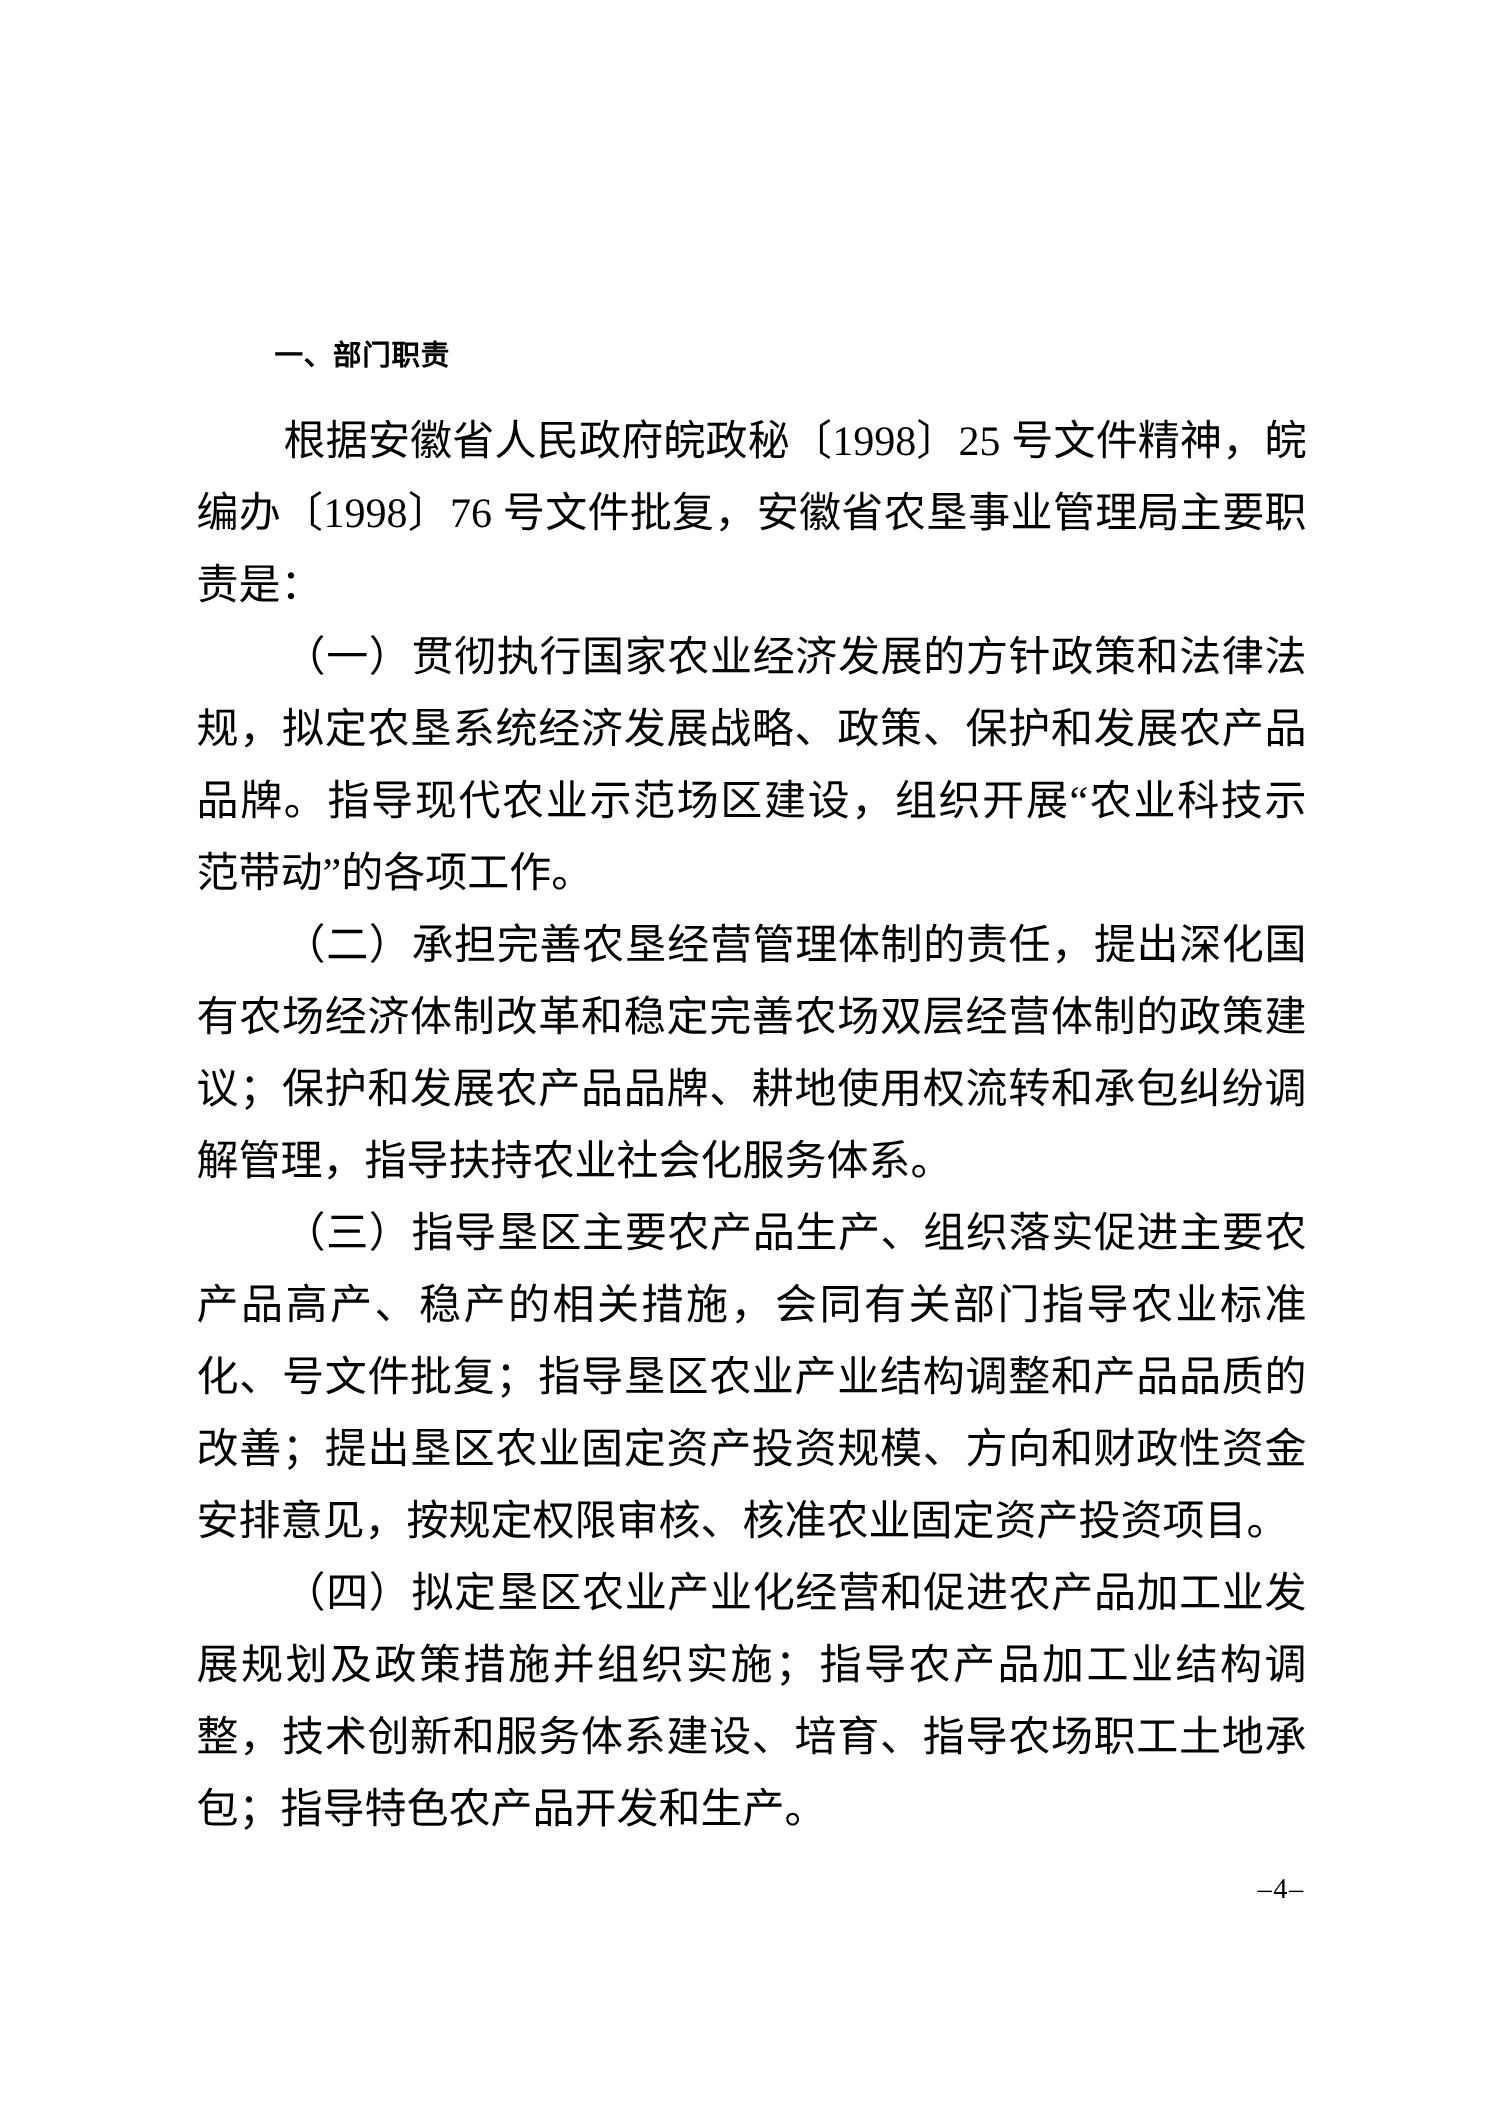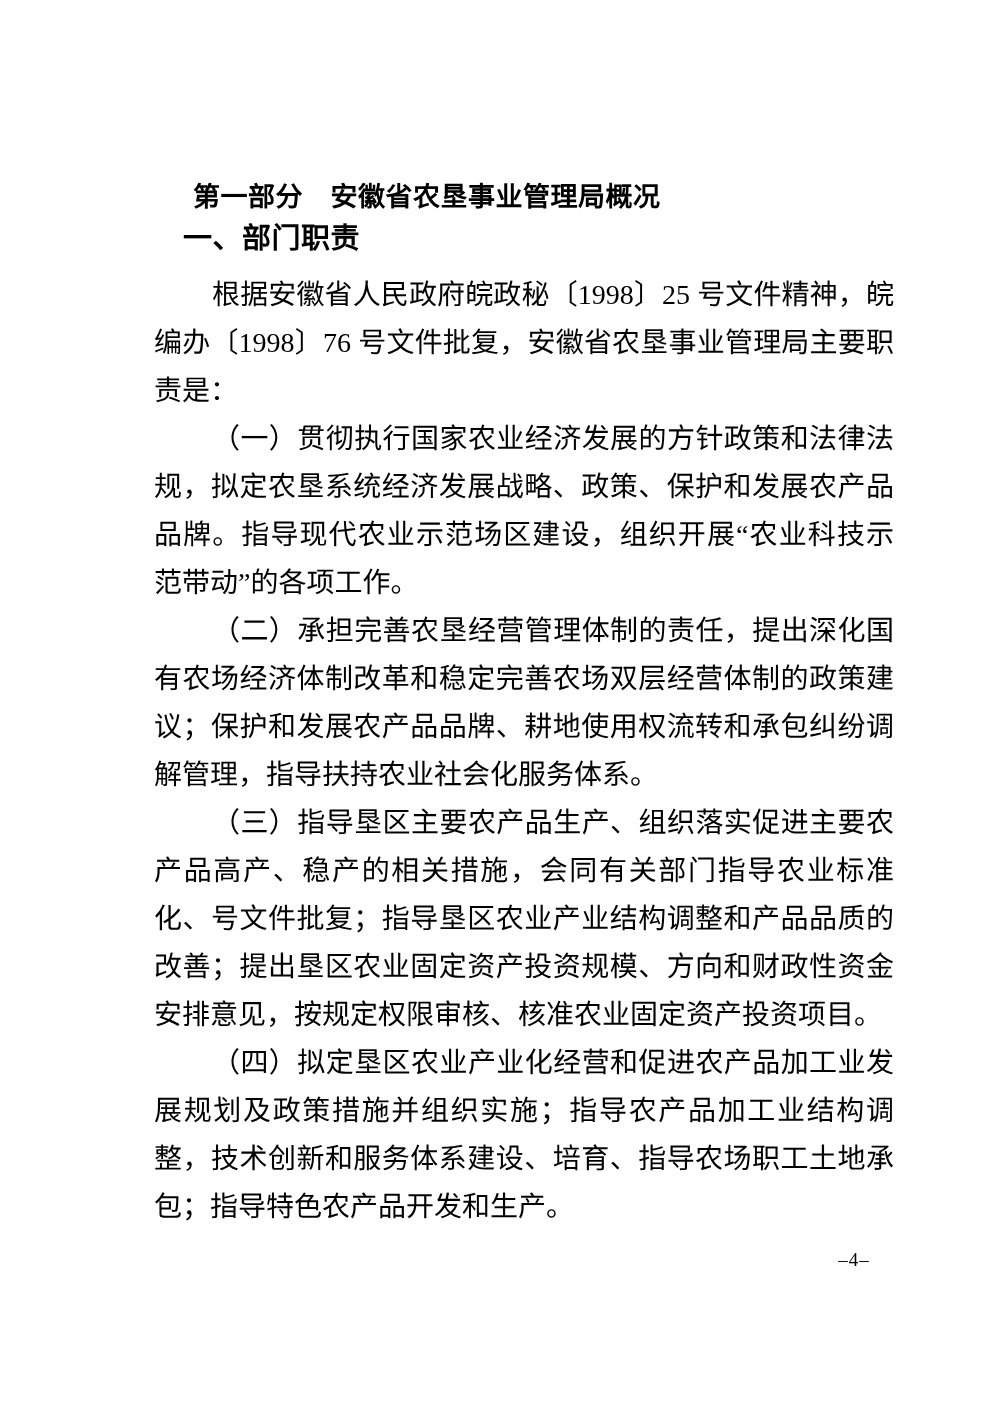--- a/index.html
+++ b/index.html
@@ -25,35 +25,34 @@
     line-height: 34px;
     white-space: pre;
     letter-spacing: 0.5px;
   }
   .section-heading {
     position: absolute;
     left: 183px;
     top: 221px;
     font-family: "Liberation Sans", "DejaVu Sans", sans-serif;
     font-weight: 700;
-    font-size: 29px;
+    font-size: 19px;
     line-height: 34px;
     letter-spacing: 0.5px;
   }
   .body-text {
     position: absolute;
     left: 131px;
     top: 271px;
     width: 740px;
     font-family: "Liberation Serif", "DejaVu Serif", serif;
     font-size: 28px;
     line-height: 48px;
     text-align: justify;
     text-justify: inter-character;
-    margin-left: 23px;
   }
   .body-text p {
     margin: 0;
     padding: 0;
     text-indent: 58px;
   }
   .page-number {
     position: absolute;
     left: 824px;
     top: 1249px;
@@ -62,21 +61,20 @@
     font-family: "Liberation Serif", "DejaVu Serif", serif;
     font-size: 19px;
     letter-spacing: 1px;
   }
 </style>
 </head>
 <body>
 
 <div class="doc-page">
 
-  <div class="doc-title">第一部分　安徽省农垦事业管理局概况</div>
 
   <div class="section-heading">一、部门职责</div>
 
   <div class="body-text">
     <p>根据安徽省人民政府皖政秘〔1998〕25 号文件精神，皖编办〔1998〕76 号文件批复，安徽省农垦事业管理局主要职责是：</p>
     <p>（一）贯彻执行国家农业经济发展的方针政策和法律法规，拟定农垦系统经济发展战略、政策、保护和发展农产品品牌。指导现代农业示范场区建设，组织开展“农业科技示范带动”的各项工作。</p>
     <p>（二）承担完善农垦经营管理体制的责任，提出深化国有农场经济体制改革和稳定完善农场双层经营体制的政策建议；保护和发展农产品品牌、耕地使用权流转和承包纠纷调解管理，指导扶持农业社会化服务体系。</p>
     <p>（三）指导垦区主要农产品生产、组织落实促进主要农产品高产、稳产的相关措施，会同有关部门指导农业标准化、号文件批复；指导垦区农业产业结构调整和产品品质的改善；提出垦区农业固定资产投资规模、方向和财政性资金安排意见，按规定权限审核、核准农业固定资产投资项目。</p>
     <p>（四）拟定垦区农业产业化经营和促进农产品加工业发展规划及政策措施并组织实施；指导农产品加工业结构调整，技术创新和服务体系建设、培育、指导农场职工土地承包；指导特色农产品开发和生产。</p>
   </div>

